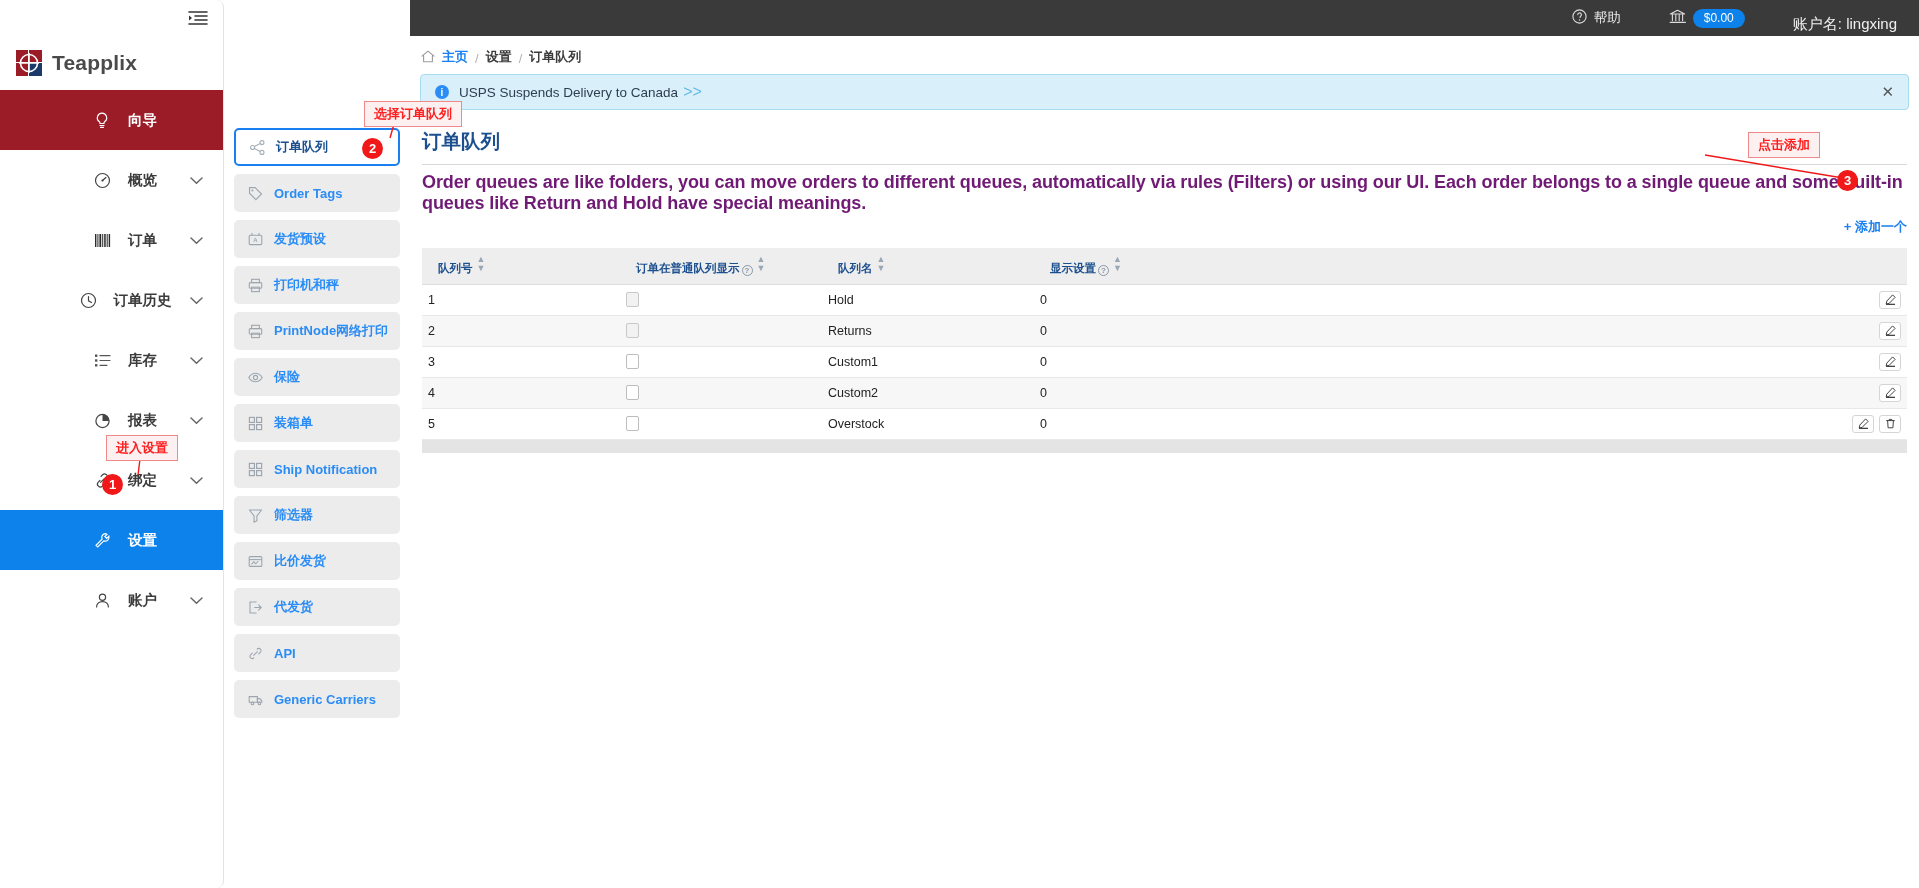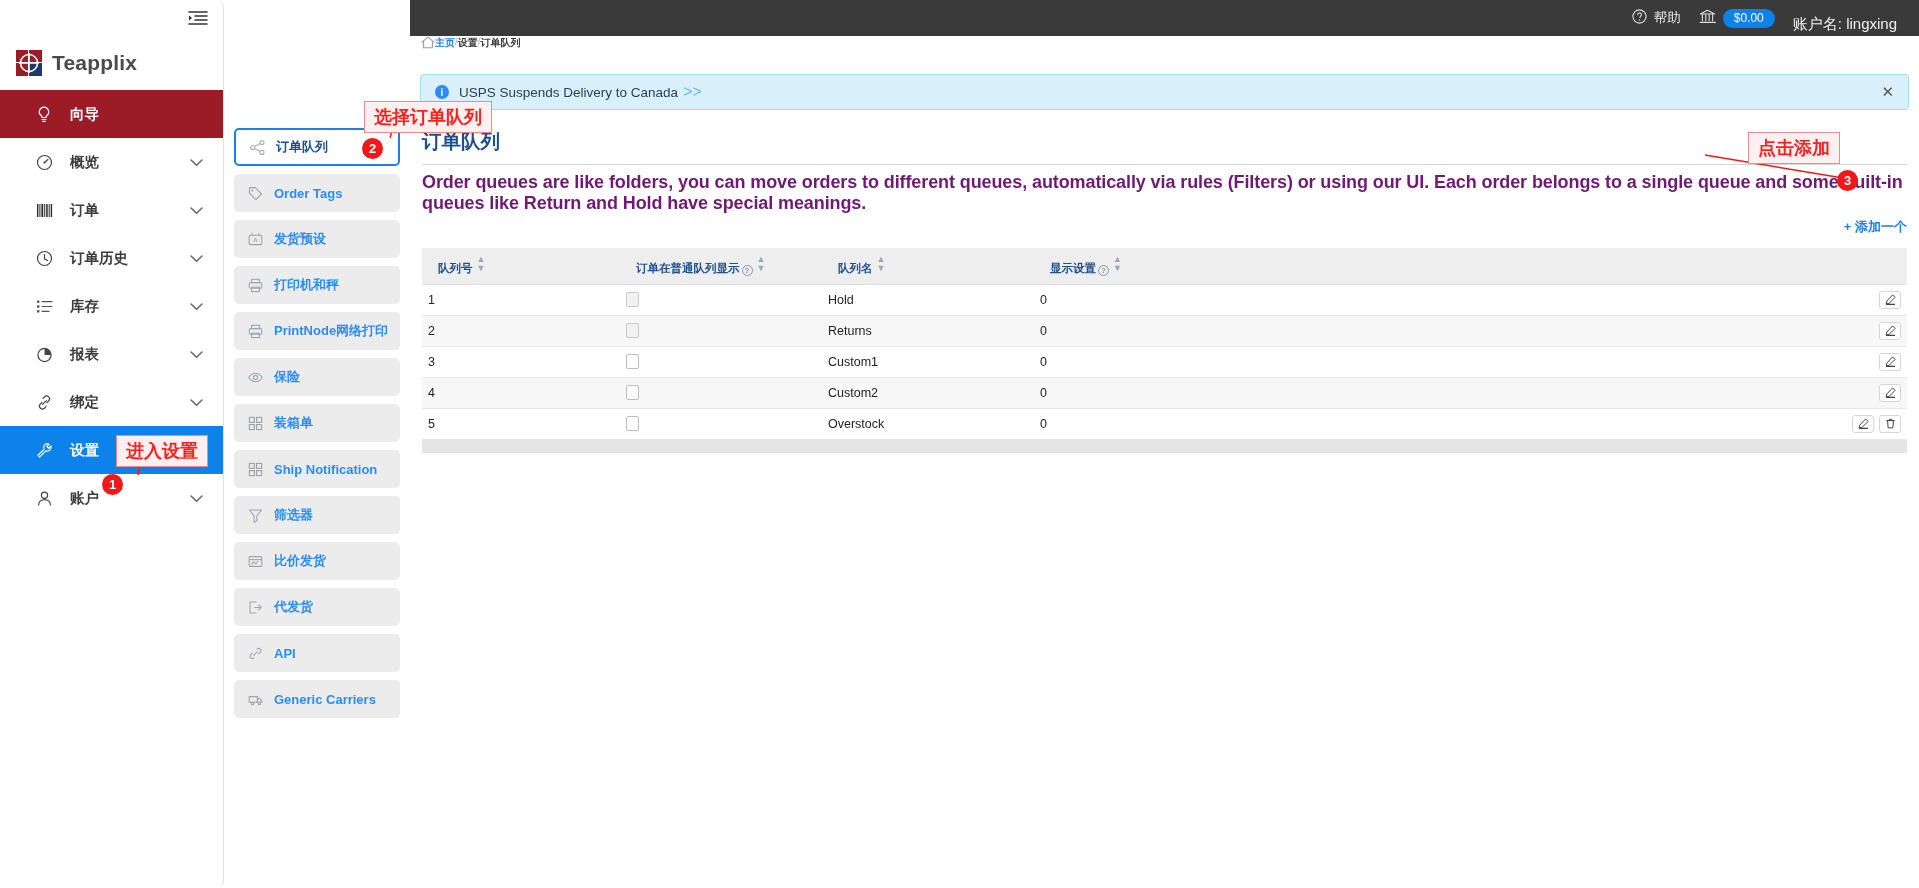--- a/index.html
+++ b/index.html
@@ -17,22 +17,22 @@
     border-right: 1px solid #e3e3e3;
     flex: 0 0 224px; position: relative; z-index: 5; border-radius: 7px;
   }
   .sidebar-top { height: 36px; display: flex; align-items: center; justify-content: flex-end; padding-right: 14px; }
   .collapse-icon { width: 22px; height: 22px; cursor: pointer; display:flex; align-items:center; justify-content:center; }
   .brand { height: 54px; display: flex; align-items: center; padding-left: 16px; gap: 10px; }
   .brand-logo { width: 26px; height: 26px; position: relative; display:block; }
   .brand-name { font-size: 21px; font-weight: bold; color: #4a4a4a; letter-spacing: .2px; }
 
   .nav-item {
-    display: flex; align-items: center; height: 48px; padding-left: 36px;
-    font-size: 14.5px; color: #3c3c3c; cursor: pointer; position: relative;
+    display: flex; align-items: center; height: 60px; padding-left: 28px;
+    font-size: 14.5px; color: #3c3c3c; cursor: pointer; position: relative; justify-content: center;
   }
   .nav-item .nav-ico { width: 22px; display:flex; align-items:center; justify-content:flex-start; margin-right: 12px; flex:0 0 22px;}
   .nav-item .nav-label { font-weight: bold; }
   .nav-item .chev { position: absolute; right: 20px; top: 50%; transform: translateY(-50%); }
   .nav-item.active-red { background: #9b1b26; color: #ffffff; }
   .nav-item.active-blue { background: #0d82eb; color: #ffffff; }
 
   
   .submenu {
     width: 186px; flex: 0 0 186px; background: #ffffff; height: 888px;
@@ -44,29 +44,29 @@
     font-size: 13px; font-weight: bold; color: #2a8cf5; margin-bottom: 8px;
     cursor: pointer; white-space: nowrap; overflow: hidden;
   }
   .sub-item .sub-ico { margin-right: 10px; display:flex; align-items:center; opacity:.55; flex:0 0 16px;}
   .sub-item.selected { background: #ffffff; border: 2px solid #1a7ff0; color: #1c4f8f; }
 
   
   .main { flex: 1 1 auto; height: 888px; background: #ffffff; position: relative; }
   .topbar {
     height: 36px; background: #3a3a3a; display: flex; align-items: center;
-    justify-content: flex-end; padding-right: 22px; gap: 18px; color: #e8e8e8; font-size: 13.5px;
+    justify-content: flex-end; padding-right: 22px; gap: 48px; color: #e8e8e8; font-size: 13.5px;
   }
   .topbar .tb-item { display: flex; align-items: center; gap: 7px; cursor: pointer; }
   .money-badge { background: #0d82eb; color: #fff; border-radius: 11px; font-size: 12px; padding: 2px 11px 3px; font-weight: 500; }
   .acct { font-size: 15px; color: #efefef; margin-top: 12px; }
 
   .breadcrumb {
-    height: 30px; display: flex; align-items: flex-start; padding-left: 11px;
-    font-size: 10px; background: #fff;
+    height: 30px; display: flex; align-items: flex-end; gap: 7px; padding-left: 11px;
+    font-size: 13px; background: #fff;
   }
   .breadcrumb .bc-link { color: #1a7ff0; font-weight: bold; cursor: pointer; }
   .breadcrumb .bc-sep { color: #b2b2b2; }
   .breadcrumb .bc-cur { color: #3c3c3c; font-weight: bold; }
 
   .banner {
     margin: 8px 10px 0 10px; height: 36px; background: #d9f0fb;
     border: 1px solid #a9dcf0; border-radius: 4px;
     display: flex; align-items: center; padding: 0 14px; position: relative;
   }
@@ -98,21 +98,21 @@
   .cellbox { width: 13px; height: 15px; border: 1px solid #c8c8c8; background: #f2f2f2; border-radius: 2px; display:block;}
   .cellbox.on { background:#ffffff; border-color:#bdbdbd; }
   .actions { display:flex; justify-content:flex-end; gap: 5px; padding-right: 6px; }
   .icon-btn { width: 22px; height: 18px; border: 1px solid #d5d5d5; background: #fff; border-radius: 3px;
     display:flex; align-items:center; justify-content:center; cursor:pointer; }
   .tbl-foot { height: 13px; background: #e4e4e4; }
 
   
   .anno-box {
     position: absolute; border: 1px solid #f08a8a; background: #fdf0f0;
-    color: #ff1f1f; font-size: 18px; font-weight: bold; padding: 3px 9px;
+    color: #ff1f1f; font-size: 13px; font-weight: bold; padding: 3px 9px;
     white-space: nowrap; z-index: 40;
   }
   .anno-num {
     position: absolute; width: 21px; height: 21px; border-radius: 50%;
     background: #f01818; color: #fff; font-size: 13px; font-weight: bold;
     display: flex; align-items: center; justify-content: center; z-index: 41;
   }
   .anno-svg { position: absolute; left: 0; top: 0; width: 1919px; height: 888px; pointer-events: none; z-index: 39; }
 </style>
 </head>
@@ -609,21 +609,21 @@
       <div class="tbl-foot"></div>
     </div>
   </div>
 
   <svg class="anno-svg">
     <path d="M140 459 L138 475" stroke="#f01818" stroke-width="1.4" fill="none"></path>
     <path d="M394 124 L390 138" stroke="#f01818" stroke-width="1.4" fill="none"></path>
     <path d="M1705 155 L1843 178" stroke="#f01818" stroke-width="1.4" fill="none"></path>
   </svg>
 
-  <div class="anno-box" style="left:116px; top:435px;">进入设置</div>
+  <div class="anno-box" style="left:106px; top:435px;">进入设置</div>
   <div class="anno-num" style="left:102px; top:474px;">1</div>
 
   <div class="anno-box" style="left:364px; top:101px;">选择订单队列</div>
   <div class="anno-num" style="left:362px; top:138px;">2</div>
 
   <div class="anno-box" style="left:1748px; top:132px;">点击添加</div>
   <div class="anno-num" style="left:1837px; top:170px;">3</div>
 
 </div>
 

